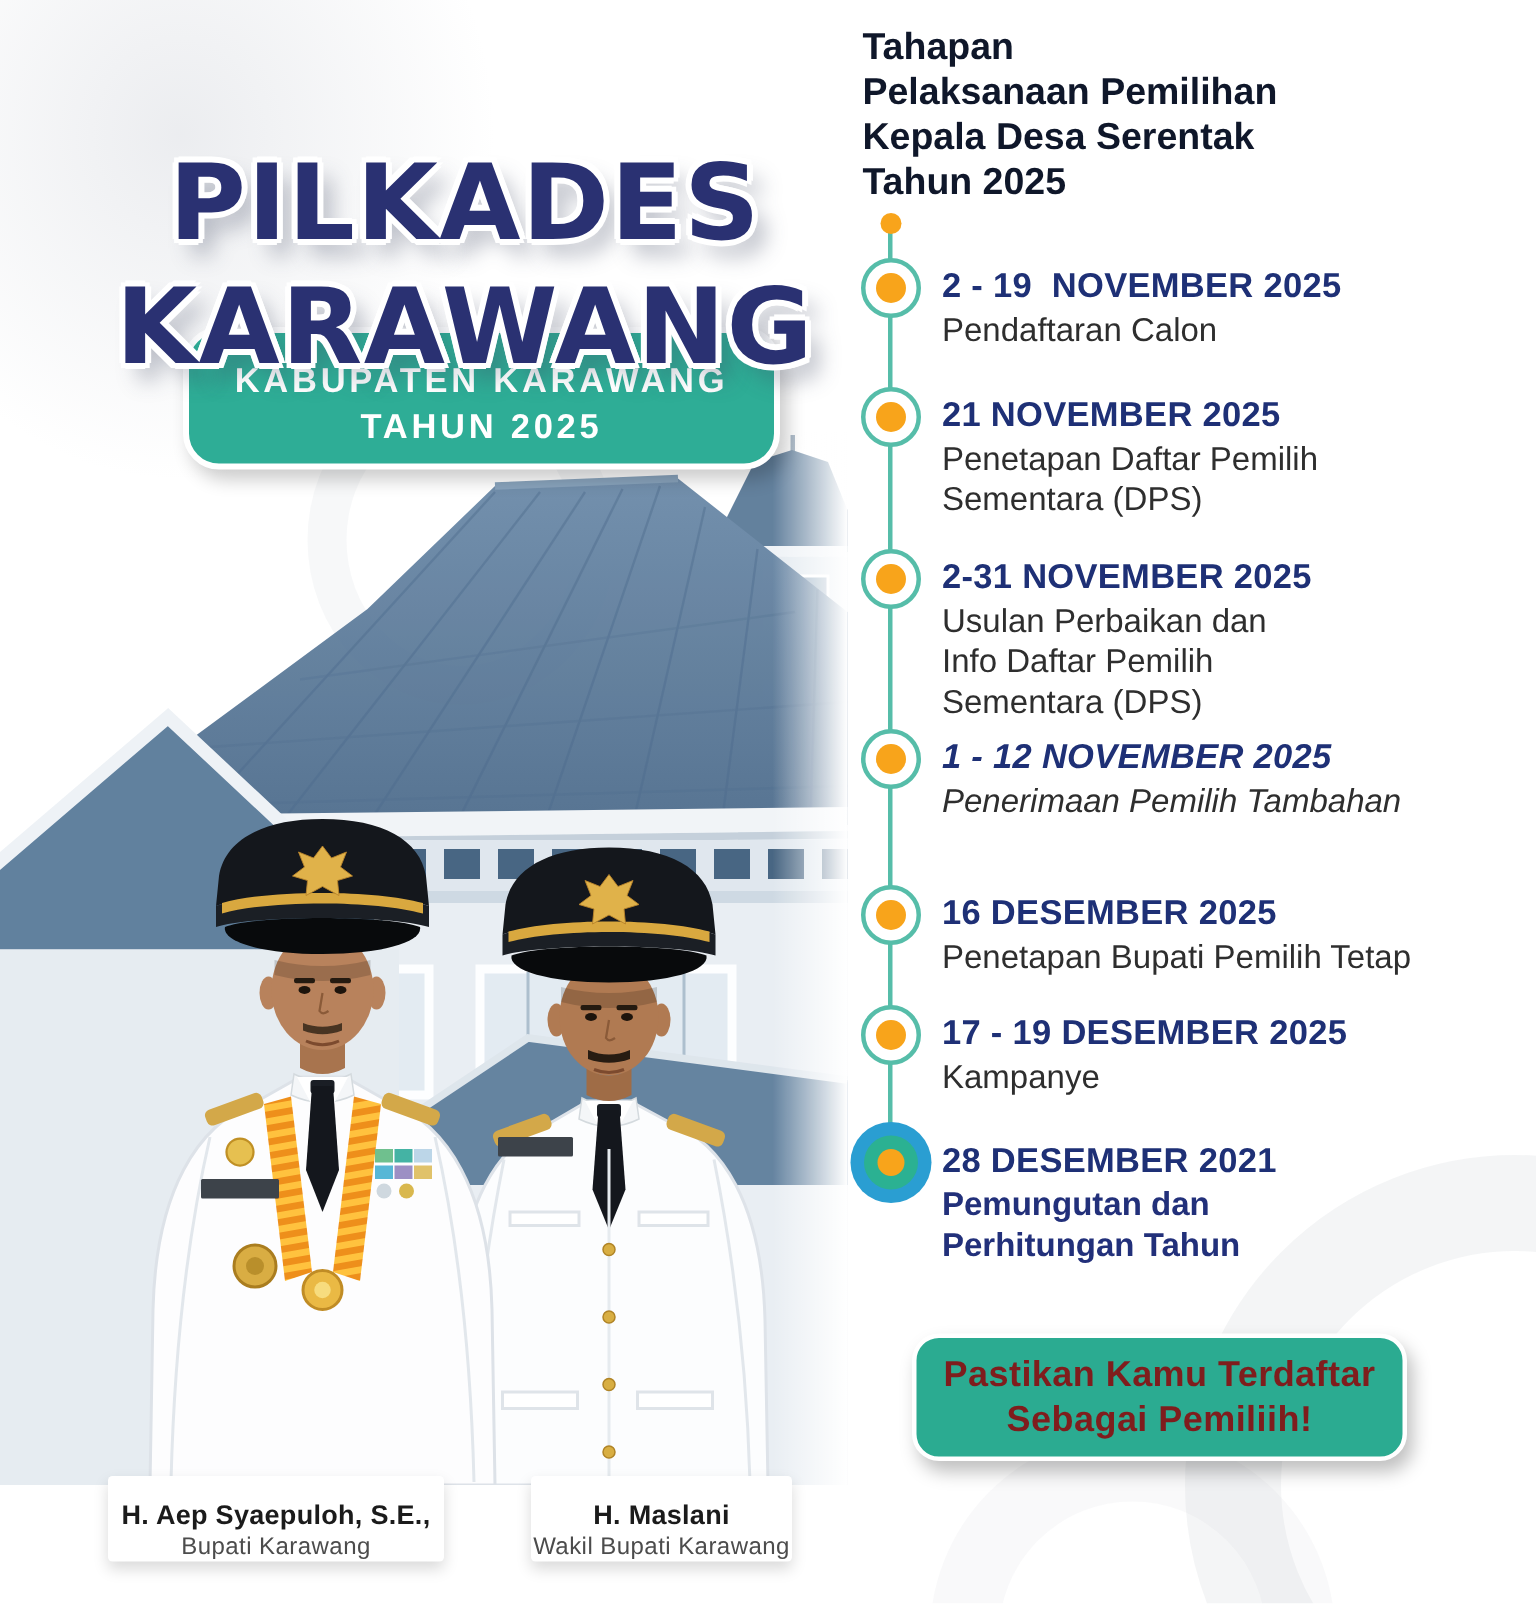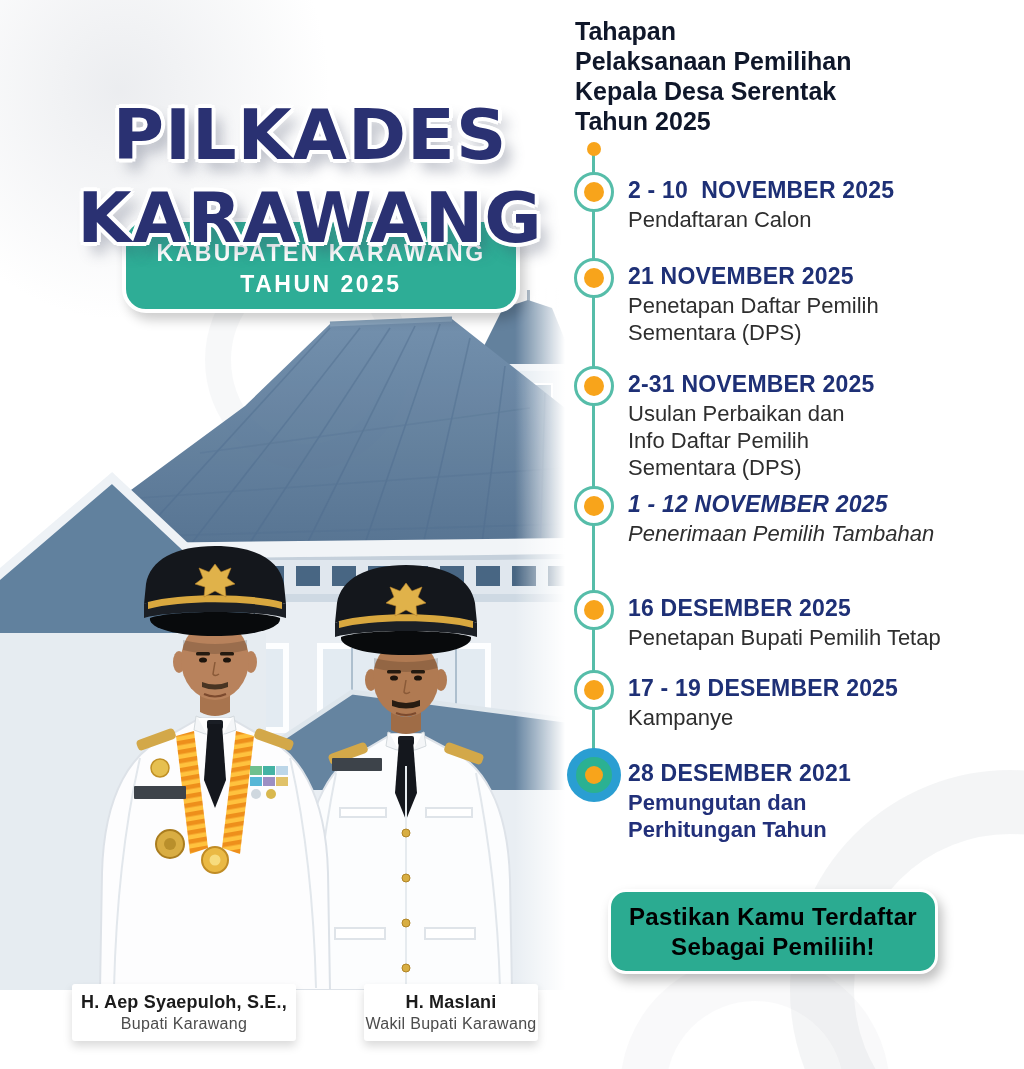--- a/index.html
+++ b/index.html
@@ -45,25 +45,25 @@
     letter-spacing:2.5px; text-align:center; white-space:pre-line;
   }
   
   .photo-svg{ position:absolute; left:0; top:288px; width:565px; height:702px; z-index:1; }
 
   
   .card{
     position:absolute; top:984px; height:57px; z-index:5;
     background:#ffffff; border-radius:3px;
     box-shadow:0 5px 10px rgba(0,0,0,0.15);
-    display:flex; flex-direction:column; align-items:center; justify-content:center;
+    display:flex; flex-direction:column; align-items:center; justify-content:flex-end;
     text-align:center;
   }
   .card-1{ left:72px;  width:224px; }
-  .card-2{ left:364px; width:174px; }
+  .card-2{ left:354px; width:174px; }
   .card-name{ font-size:18px; font-weight:bold; color:#1b1b1b; letter-spacing:0.2px; }
   .card-role{ font-size:16px; color:#4c4c4c; margin-top:2px; letter-spacing:0.3px; }
 
   
   .tl-heading{
     position:absolute; left:575px; top:16px; width:440px; z-index:4;
     font-size:25px; font-weight:bold; color:#0f172a; line-height:30px;
     white-space:pre-line;
   }
   .timeline{ position:absolute; left:570px; top:140px; width:454px; height:748px; z-index:4; }
@@ -84,21 +84,21 @@
   .tl-date{ font-size:23px; font-weight:bold; color:#1e3076; letter-spacing:0.2px; white-space:pre; }
   .tl-desc{ font-size:22px; color:#2e2e2e; line-height:27px; margin-top:2px; white-space:pre-line; }
   .tl-item.highlight .tl-desc{ color:#22307a; font-weight:bold; }
 
   
   .cta{
     position:absolute; left:608px; top:889px; width:330px; height:85px; z-index:4;
     background:#2bab91; border:3px solid #ffffff; border-radius:18px;
     box-shadow:4px 7px 12px rgba(0,0,0,0.25);
     display:flex; align-items:center; justify-content:center; text-align:center;
-    color:#000000; font-weight:bold; font-size:24px; line-height:30px;
+    color:#7f1d1d; font-weight:bold; font-size:24px; line-height:30px;
     white-space:pre-line; cursor:pointer; letter-spacing:0.3px;
   }
 </style>
 </head>
 <body>
 
 <div class="poster">
 
   <div class="corner-wash"></div>
   <div class="ring ring-a"></div>
@@ -316,21 +316,21 @@
     <div class="tl-line"></div>
     <div class="tl-startdot"></div>
     <div>
         <div class="tl-item" style="top: 32px;">
           <span class="dot-outer">
             <span class="dot-ring">
               <span class="dot-core"></span>
             </span>
           </span>
           <div class="tl-text">
-            <div class="tl-date">2 - 10  NOVEMBER 2025</div>
+            <div class="tl-date">2 - 19  NOVEMBER 2025</div>
             <div class="tl-desc">Pendaftaran Calon</div>
           </div>
         </div>
         <div class="tl-item" style="top: 118px;">
           <span class="dot-outer">
             <span class="dot-ring">
               <span class="dot-core"></span>
             </span>
           </span>
           <div class="tl-text">

